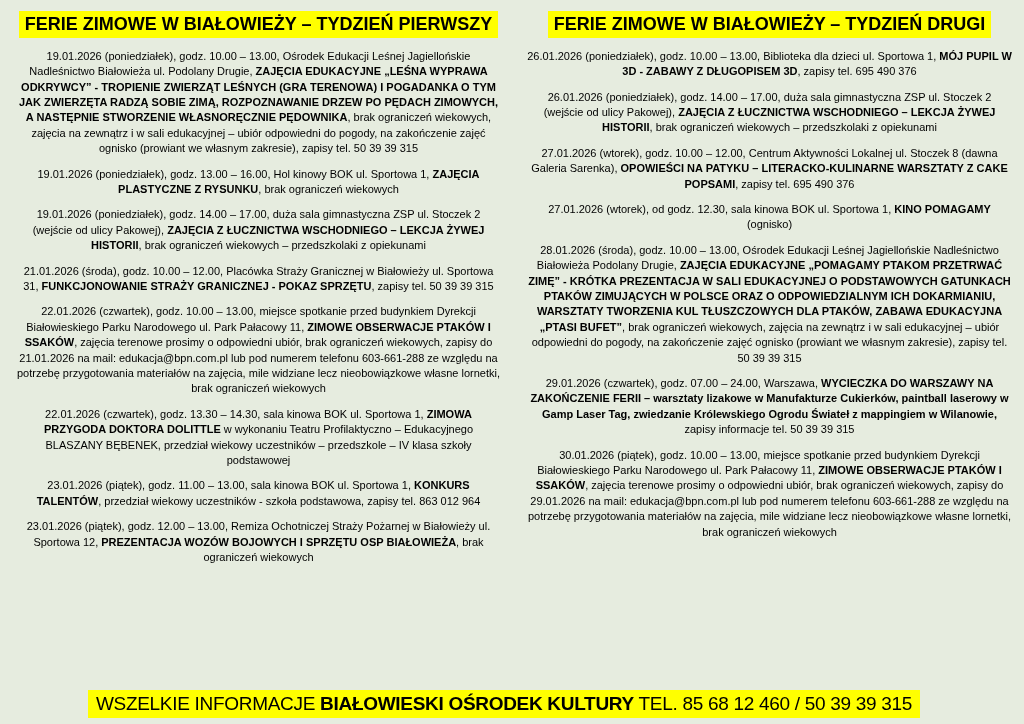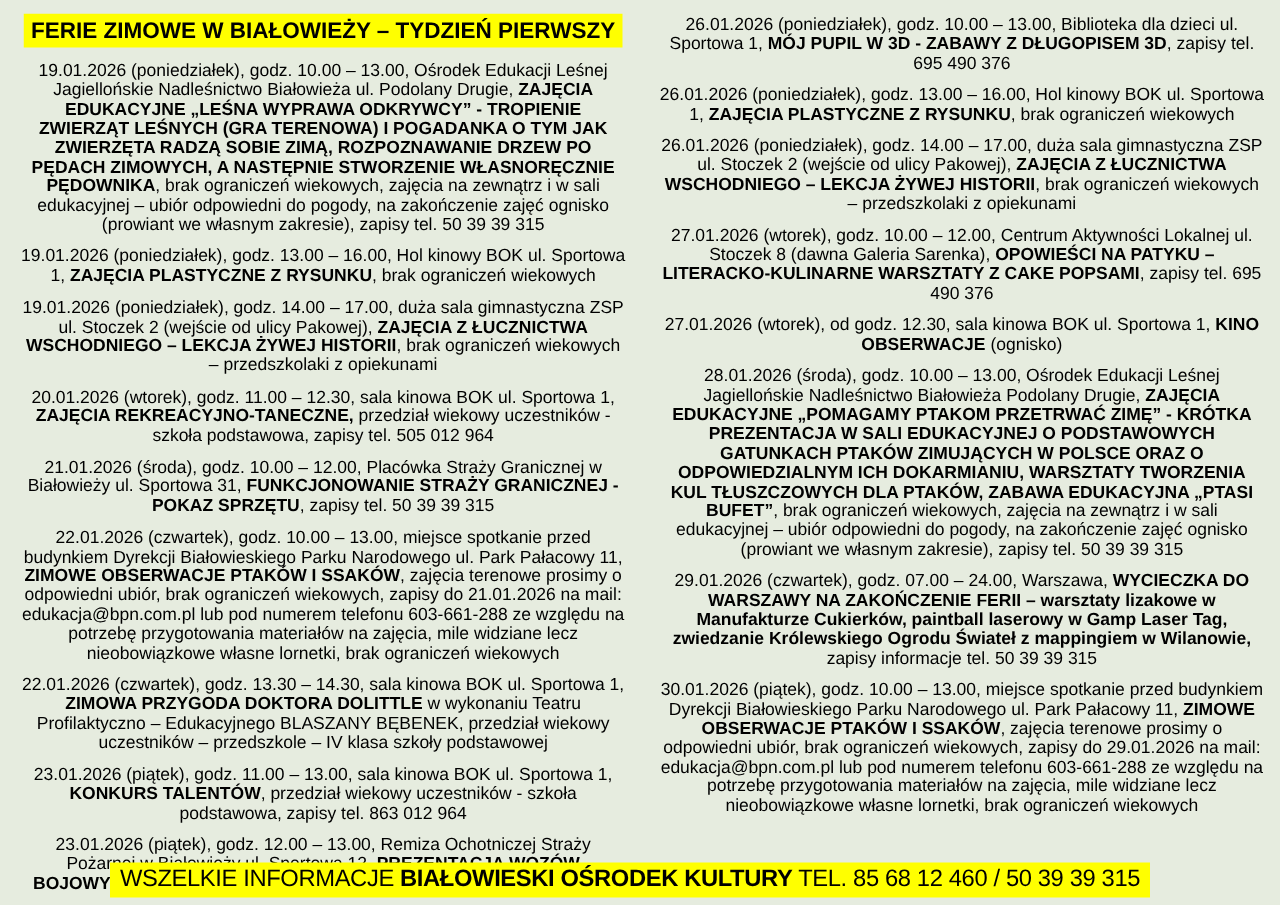--- a/index.html
+++ b/index.html
@@ -33,21 +33,21 @@
     line-height: 1.15;
     margin: 2px 0 14px 0;
   }
   .highlight {
     background: #ffff00;
     padding: 3px 6px 4px 6px;
     box-decoration-break: clone;
     -webkit-box-decoration-break: clone;
   }
   .event {
-    font-size: 14px;
+    font-size: 11px;
     line-height: 15.4px;
     margin: 0 0 10px 0;
   }
   .event b { font-weight: bold; }
   .footer {
     position: absolute;
     left: 0;
     right: 16px;
     bottom: 8px;
     text-align: center;
@@ -67,36 +67,37 @@
 <div class="poster">
 
   <div class="column">
     <div class="column-title">
       <span class="highlight">FERIE ZIMOWE W BIAŁOWIEŻY – TYDZIEŃ PIERWSZY</span>
     </div>
     <div>
         <p class="event"><span>19.01.2026 (poniedziałek), godz. 10.00 – 13.00, Ośrodek Edukacji Leśnej Jagiellońskie Nadleśnictwo Białowieża ul. Podolany Drugie, </span><b>ZAJĘCIA EDUKACYJNE „LEŚNA WYPRAWA ODKRYWCY” - TROPIENIE ZWIERZĄT LEŚNYCH (GRA TERENOWA) I POGADANKA O TYM JAK ZWIERZĘTA RADZĄ SOBIE ZIMĄ, ROZPOZNAWANIE DRZEW PO PĘDACH ZIMOWYCH, A NASTĘPNIE STWORZENIE WŁASNORĘCZNIE PĘDOWNIKA</b><span>, brak ograniczeń wiekowych, zajęcia na zewnątrz i w sali edukacyjnej – ubiór odpowiedni do pogody, na zakończenie zajęć ognisko (prowiant we własnym zakresie), zapisy tel. 50 39 39 315</span></p>
         <p class="event"><span>19.01.2026 (poniedziałek), godz. 13.00 – 16.00, Hol kinowy BOK ul. Sportowa 1, </span><b>ZAJĘCIA PLASTYCZNE Z RYSUNKU</b><span>, brak ograniczeń wiekowych</span></p>
         <p class="event"><span>19.01.2026 (poniedziałek), godz. 14.00 – 17.00, duża sala gimnastyczna ZSP ul. Stoczek 2 (wejście od ulicy Pakowej), </span><b>ZAJĘCIA Z ŁUCZNICTWA WSCHODNIEGO – LEKCJA ŻYWEJ HISTORII</b><span>, brak ograniczeń wiekowych – przedszkolaki z opiekunami</span></p>
-        <p class="event"><span>20.01.2026 (wtorek), godz. 11.00 – 12.30, sala kinowa BOK ul. Sportowa 1, </span><b>ZAJĘCIA REKREACYJNO-TANECZNE,</b><span> przedział wiekowy uczestników - szkoła podstawowa, zapisy tel. 505 012 964</span></p>
         <p class="event"><span>21.01.2026 (środa), godz. 10.00 – 12.00, Placówka Straży Granicznej w Białowieży ul. Sportowa 31, </span><b>FUNKCJONOWANIE STRAŻY GRANICZNEJ - POKAZ SPRZĘTU</b><span>, zapisy tel. 50 39 39 315</span></p>
         <p class="event"><span>22.01.2026 (czwartek), godz. 10.00 – 13.00, miejsce spotkanie przed budynkiem Dyrekcji Białowieskiego Parku Narodowego ul. Park Pałacowy 11, </span><b>ZIMOWE OBSERWACJE PTAKÓW I SSAKÓW</b><span>, zajęcia terenowe prosimy o odpowiedni ubiór, brak ograniczeń wiekowych, zapisy do 21.01.2026 na mail: edukacja@bpn.com.pl lub pod numerem telefonu 603-661-288 ze względu na potrzebę przygotowania materiałów na zajęcia, mile widziane lecz nieobowiązkowe własne lornetki, brak ograniczeń wiekowych</span></p>
         <p class="event"><span>22.01.2026 (czwartek), godz. 13.30 – 14.30, sala kinowa BOK ul. Sportowa 1, </span><b>ZIMOWA PRZYGODA DOKTORA DOLITTLE</b><span> w wykonaniu Teatru Profilaktyczno – Edukacyjnego BLASZANY BĘBENEK, przedział wiekowy uczestników – przedszkole – IV klasa szkoły podstawowej</span></p>
         <p class="event"><span>23.01.2026 (piątek), godz. 11.00 – 13.00, sala kinowa BOK ul. Sportowa 1, </span><b>KONKURS TALENTÓW</b><span>, przedział wiekowy uczestników - szkoła podstawowa, zapisy tel. 863 012 964</span></p>
         <p class="event"><span>23.01.2026 (piątek), godz. 12.00 – 13.00, Remiza Ochotniczej Straży Pożarnej w Białowieży ul. Sportowa 12, </span><b>PREZENTACJA WOZÓW BOJOWYCH I SPRZĘTU OSP BIAŁOWIEŻA</b><span>, brak ograniczeń wiekowych</span></p>
       </div>
   </div>
 
   <div class="column">
+    <div class="column-title">
+      <span class="highlight">FERIE ZIMOWE W BIAŁOWIEŻY – TYDZIEŃ DRUGI</span>
+    </div>
     <div>
         <p class="event"><span>26.01.2026 (poniedziałek), godz. 10.00 – 13.00, Biblioteka dla dzieci ul. Sportowa 1, </span><b>MÓJ PUPIL W 3D - ZABAWY Z DŁUGOPISEM 3D</b><span>, zapisy tel. 695 490 376</span></p>
-        <p class="event"><span>26.01.2026 (poniedziałek), godz. 13.00 – 16.00, Hol kinowy BOK ul. Sportowa 1, </span><b>ZAJĘCIA PLASTYCZNE Z RYSUNKU</b><span>, brak ograniczeń wiekowych</span></p>
         <p class="event"><span>26.01.2026 (poniedziałek), godz. 14.00 – 17.00, duża sala gimnastyczna ZSP ul. Stoczek 2 (wejście od ulicy Pakowej), </span><b>ZAJĘCIA Z ŁUCZNICTWA WSCHODNIEGO – LEKCJA ŻYWEJ HISTORII</b><span>, brak ograniczeń wiekowych – przedszkolaki z opiekunami</span></p>
         <p class="event"><span>27.01.2026 (wtorek), godz. 10.00 – 12.00, Centrum Aktywności Lokalnej ul. Stoczek 8 (dawna Galeria Sarenka), </span><b>OPOWIEŚCI NA PATYKU – LITERACKO-KULINARNE WARSZTATY Z CAKE POPSAMI</b><span>, zapisy tel. 695 490 376</span></p>
-        <p class="event"><span>27.01.2026 (wtorek), od godz. 12.30, sala kinowa BOK ul. Sportowa 1, </span><b>KINO OBSERWACJE</b><span> (ognisko)</span></p>
+        <p class="event"><span>27.01.2026 (wtorek), od godz. 12.30, sala kinowa BOK ul. Sportowa 1, </span><b>KINO POMAGAMY</b><span> (ognisko)</span></p>
         <p class="event"><span>28.01.2026 (środa), godz. 10.00 – 13.00, Ośrodek Edukacji Leśnej Jagiellońskie Nadleśnictwo Białowieża Podolany Drugie, </span><b>ZAJĘCIA EDUKACYJNE „POMAGAMY PTAKOM PRZETRWAĆ ZIMĘ” - KRÓTKA PREZENTACJA W SALI EDUKACYJNEJ O PODSTAWOWYCH GATUNKACH PTAKÓW ZIMUJĄCYCH W POLSCE ORAZ O ODPOWIEDZIALNYM ICH DOKARMIANIU, WARSZTATY TWORZENIA KUL TŁUSZCZOWYCH DLA PTAKÓW, ZABAWA EDUKACYJNA „PTASI BUFET”</b><span>, brak ograniczeń wiekowych, zajęcia na zewnątrz i w sali edukacyjnej – ubiór odpowiedni do pogody, na zakończenie zajęć ognisko (prowiant we własnym zakresie), zapisy tel. 50 39 39 315</span></p>
         <p class="event"><span>29.01.2026 (czwartek), godz. 07.00 – 24.00, Warszawa, </span><b>WYCIECZKA DO WARSZAWY NA ZAKOŃCZENIE FERII – warsztaty lizakowe w Manufakturze Cukierków, paintball laserowy w Gamp Laser Tag, zwiedzanie Królewskiego Ogrodu Świateł z mappingiem w Wilanowie,</b><span> zapisy informacje tel. 50 39 39 315</span></p>
         <p class="event"><span>30.01.2026 (piątek), godz. 10.00 – 13.00, miejsce spotkanie przed budynkiem Dyrekcji Białowieskiego Parku Narodowego ul. Park Pałacowy 11, </span><b>ZIMOWE OBSERWACJE PTAKÓW I SSAKÓW</b><span>, zajęcia terenowe prosimy o odpowiedni ubiór, brak ograniczeń wiekowych, zapisy do 29.01.2026 na mail: edukacja@bpn.com.pl lub pod numerem telefonu 603-661-288 ze względu na potrzebę przygotowania materiałów na zajęcia, mile widziane lecz nieobowiązkowe własne lornetki, brak ograniczeń wiekowych</span></p>
       </div>
   </div>
 
 </div>
 
 <div class="footer">
   <span class="footer-inner highlight"><span>WSZELKIE INFORMACJE </span><b>BIAŁOWIESKI OŚRODEK KULTURY</b><span> TEL. 85 68 12 460 / 50 39 39 315</span></span>

